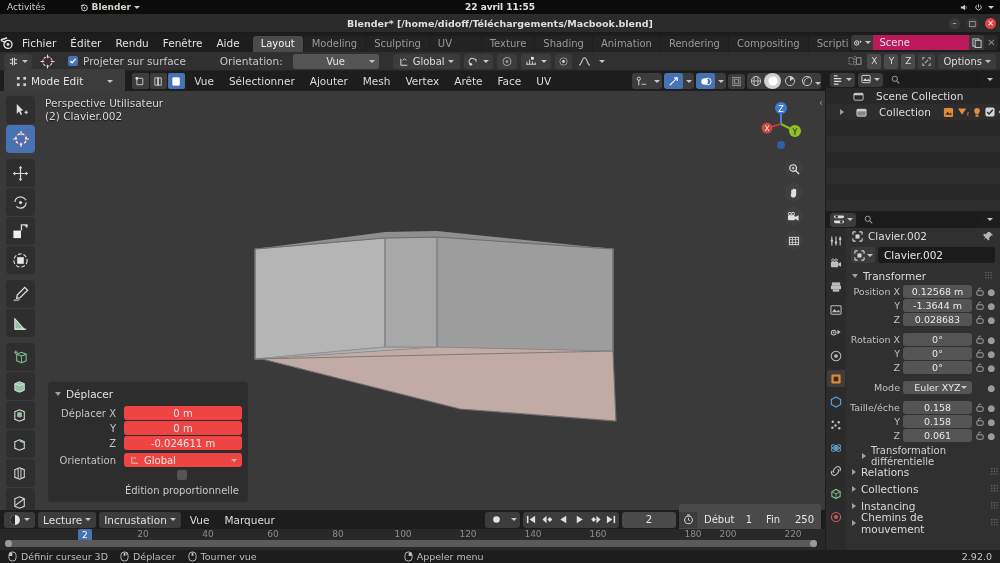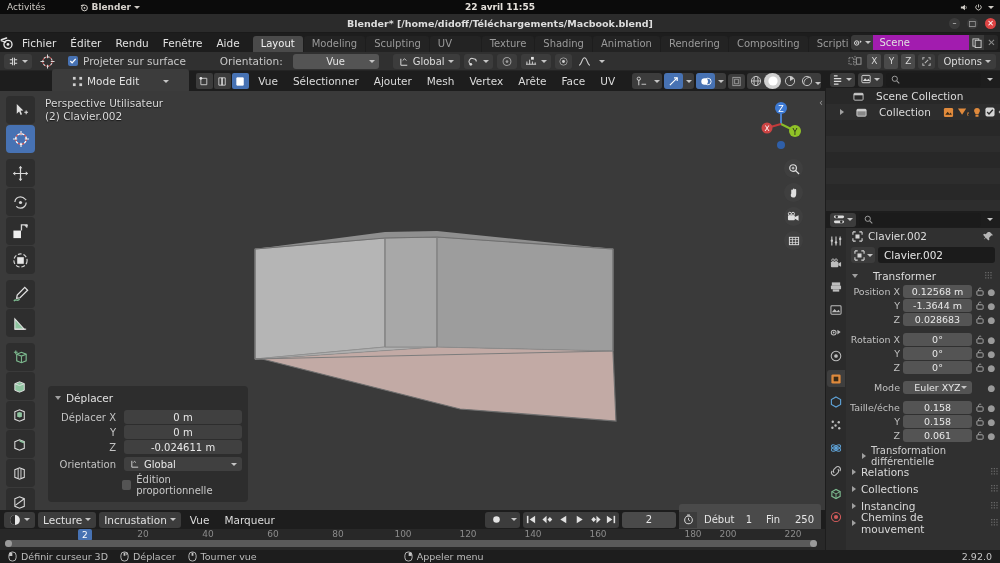--- a/index.html
+++ b/index.html
@@ -46,21 +46,21 @@
   .ws-tabs { display: flex; align-items: flex-end; height: 19px; margin-left: 6px; }
   .ws-tab {
     padding: 0 8px; height: 16px; line-height: 16px; font-size: 10px; color: #9a9a9a;
     background: #232323; margin-right: 1px; border-radius: 3px 3px 0 0;
   }
   .ws-tab.active { background: #4a4a4a; color: #f2f2f2; }
   .ws-tab.clipped { padding-right: 2px; }
   .topbar-right { margin-left: auto; display: flex; align-items: center; gap: 3px; padding-right: 4px;}
   .id-block { display:flex; align-items:center; height:15px; background:#282828; border-radius:3px; overflow:hidden;}
   .id-icon { width:22px;height:15px;background:#3a3a3a;display:flex;align-items:center;justify-content:center;gap:1px;font-size:8px;color:#ccc;border-radius:3px 0 0 3px;}
-  .id-name { background:#a21caf; height:15px; line-height:15px; padding:0 6px; font-size:10px; color:#e0e0e0; min-width: 96px;}
+  .id-name { background:#be185d; height:15px; line-height:15px; padding:0 6px; font-size:10px; color:#e0e0e0; min-width: 96px;}
   .id-btn { width:15px;height:15px;background:#3a3a3a;display:flex;align-items:center;justify-content:center;font-size:9px;color:#cfcfcf;}
   .id-x { width:14px;height:15px;display:flex;align-items:center;justify-content:center;font-size:10px;color:#8c8c8c;}
 
   
   .toolsettings {
     position: absolute; left: 0; top: 52px; width: 1000px; height: 19px;
     background: #303030; border-bottom: 1px solid #242424;
     display: flex; align-items: center; gap: 4px; padding: 0 4px;
   }
   .ts-btn { height:15px; background:#3c3c3c; border-radius:3px; display:flex; align-items:center; padding:0 4px; gap:3px; font-size:10px; color:#dcdcdc;}
@@ -73,21 +73,21 @@
   .chev { width:0;height:0;border-left:3px solid transparent;border-right:3px solid transparent;border-top:3px solid #c5c5c5;display:inline-block;}
   .ts-right { margin-left:auto; display:flex; align-items:center; gap:3px;}
   .axis-btn { width:14px;height:15px;background:#4a4a4a;border-radius:2px;display:flex;align-items:center;justify-content:center;font-size:9px;color:#d8d8d8;}
   .sq-btn { width:17px;height:15px;background:#3c3c3c;border-radius:3px;display:flex;align-items:center;justify-content:center;}
 
   
   .vpheader {
     position: absolute; left: 0; top: 71px; width: 825px; height: 20px;
     background: #1d1d1d; display: flex; align-items: center; gap: 3px; padding: 0 4px;
   }
-  .mode-dd { height:24px;background:#3c3c3c;border-radius:3px;display:flex;align-items:center;gap:4px;padding:0 20px;font-size:10.5px;color:#e2e2e2;margin-left:48px;}
+  .mode-dd { height:24px;background:#3c3c3c;border-radius:3px;display:flex;align-items:center;gap:4px;padding:0 12px;font-size:10.5px;color:#e2e2e2;}
   .selmode { display:flex; gap:1px; margin-left:4px;}
   .selmode-b { width:17px;height:16px;background:#3c3c3c;display:flex;align-items:center;justify-content:center;border-radius:2px;}
   .selmode-b.on { background:#4772b3; }
   .vp-menu { padding:0 6px;height:16px;line-height:16px;font-size:10.5px;color:#dcdcdc;}
   .vph-right { margin-left:auto; display:flex;align-items:center;gap:2px;}
   .grp { display:flex; align-items:center; background:#3c3c3c; border-radius:3px; height:16px;}
   .grp .g-ic { width:19px;height:16px;display:flex;align-items:center;justify-content:center;}
   .grp .g-ic.on { background:#4772b3; border-radius:3px;}
   .grp .g-chev { width:11px;height:16px;display:flex;align-items:center;justify-content:center;}
   .shade-grp { display:flex;align-items:center;background:#3c3c3c;border-radius:3px;height:16px;}
@@ -109,23 +109,23 @@
   .gizmo { position:absolute; right:18px; top:7px; width:52px;height:52px;}
   .navbtns { position:absolute; right:22px; top:68px; display:flex;flex-direction:column;gap:5px;}
   .navbtn { width:19px;height:19px;border-radius:50%;background:#3f3f3f;display:flex;align-items:center;justify-content:center;}
   .collapse-arrow { position:absolute; right:2px; top:6px; font-size:10px; color:#9b9b9b;}
 
   
   .oppanel { position:absolute; left:48px; bottom:8px; width:200px; background:#2d2d2d; border-radius:4px; padding:4px 0 6px 0; }
   .op-title { display:flex; align-items:center; gap:5px; padding:2px 6px 5px 7px; font-size:10.5px; color:#e0e0e0;}
   .op-row { display:flex; align-items:center; height:14px; margin:1px 6px; gap:8px;}
   .op-label { width:62px; text-align:right; font-size:10px; color:#c3c3c3;}
-  .op-field { flex:1; height:14px; background:#404040; border-radius:3px; display:flex;align-items:center;justify-content:center;font-size:10px;color:#e8e8e8;}
+  .op-field { flex:1; height:14px; background:#ef4444; border-radius:3px; display:flex;align-items:center;justify-content:center;font-size:10px;color:#e8e8e8;}
   .op-field.dd { justify-content:flex-start; padding-left:6px; gap:4px; position:relative;}
-  .op-cbrow { display:flex; align-items:center; gap:5px; margin:3px 6px 0 74px;}
+  .op-cbrow { display:flex; align-items:center; gap:5px; margin:3px 6px 0 74px;flex-direction:column;}
 
   
   .tl-header {
     position:absolute; left:0; top:510px; width:825px; height:19px; background:#1d1d1d;
     display:flex; align-items:center; gap:3px; padding:0 4px;
   }
   .tl-ddbtn { height:16px;background:#3c3c3c;border-radius:3px;display:flex;align-items:center;gap:3px;padding:0 5px;font-size:10.5px;color:#e0e0e0;}
   .tl-right { margin-left:auto; display:flex;align-items:center;gap:3px;}
   .rec-grp { display:flex;align-items:center;background:#3c3c3c;border-radius:3px;height:16px;}
   .play-grp { display:flex;align-items:center;background:#3c3c3c;border-radius:3px;height:16px;}
@@ -164,21 +164,21 @@
   .props-header { height:17px; background:#1d1d1d; display:flex;align-items:center;gap:3px;padding:0 4px;}
   .props-tabs { position:absolute; left:0; top:17px; width:20px; bottom:0; background:#2b2b2b; padding-top:4px;
     display:flex; flex-direction:column; align-items:center; gap:6px;}
   .ptab { width:18px;height:17px;display:flex;align-items:center;justify-content:center;border-radius:3px 0 0 3px;}
   .ptab.active { background:#3e3e3e; }
   .props-body { position:absolute; left:20px; top:17px; right:0; bottom:0; background:#303030; overflow:hidden;}
   .bc-row { display:flex; align-items:center; gap:5px; height:16px; padding:0 6px; font-size:10.5px; color:#dcdcdc;}
   .id-row { display:flex; align-items:center; gap:3px; height:16px; margin:3px 5px 0 5px;}
   .id-row .lf { width:24px;height:16px;background:#3c3c3c;border-radius:3px;display:flex;align-items:center;justify-content:center;gap:2px;}
   .id-row .nm { flex:1;height:16px;background:#1b1b1b;border-radius:3px;display:flex;align-items:center;padding:0 6px;font-size:10.5px;color:#e4e4e4;}
-  .panel-hd { display:flex; align-items:center; gap:15px; height:17px; padding:0 6px; margin-top:4px; font-size:10.5px; color:#dadada;}
+  .panel-hd { display:flex; align-items:center; gap:5px; height:17px; padding:0 6px; margin-top:4px; font-size:10.5px; color:#dadada;}
   .grip { margin-left:auto; width:9px;height:7px; opacity:.55;}
   .prow { display:flex; align-items:center; height:13px; margin:1px 4px; gap:3px;}
   .prow .plbl { width:50px; text-align:right; font-size:9.5px; color:#c0c0c0; white-space:nowrap; overflow:hidden;}
   .prow .pfld { flex:1; height:13px; background:#545454; border-radius:3px; display:flex;align-items:center;justify-content:center;font-size:9.5px;color:#e8e8e8;}
   .prow .pfld.dd { justify-content:center; position:relative;}
   .lock { width:9px;height:10px;display:flex;align-items:center;justify-content:center;}
   .dot { width:9px; display:flex;align-items:center;justify-content:center; color:#9a9a9a; font-size:9px;}
   .pgap { height:5px; }
   .sub-hd { display:flex; align-items:center; gap:5px; height:15px; padding-left:16px; font-size:10px; color:#cfcfcf;}
   .panel-hd2 { display:flex; align-items:center; gap:5px; height:17px; padding-left:6px; font-size:10.5px; color:#dadada;}

